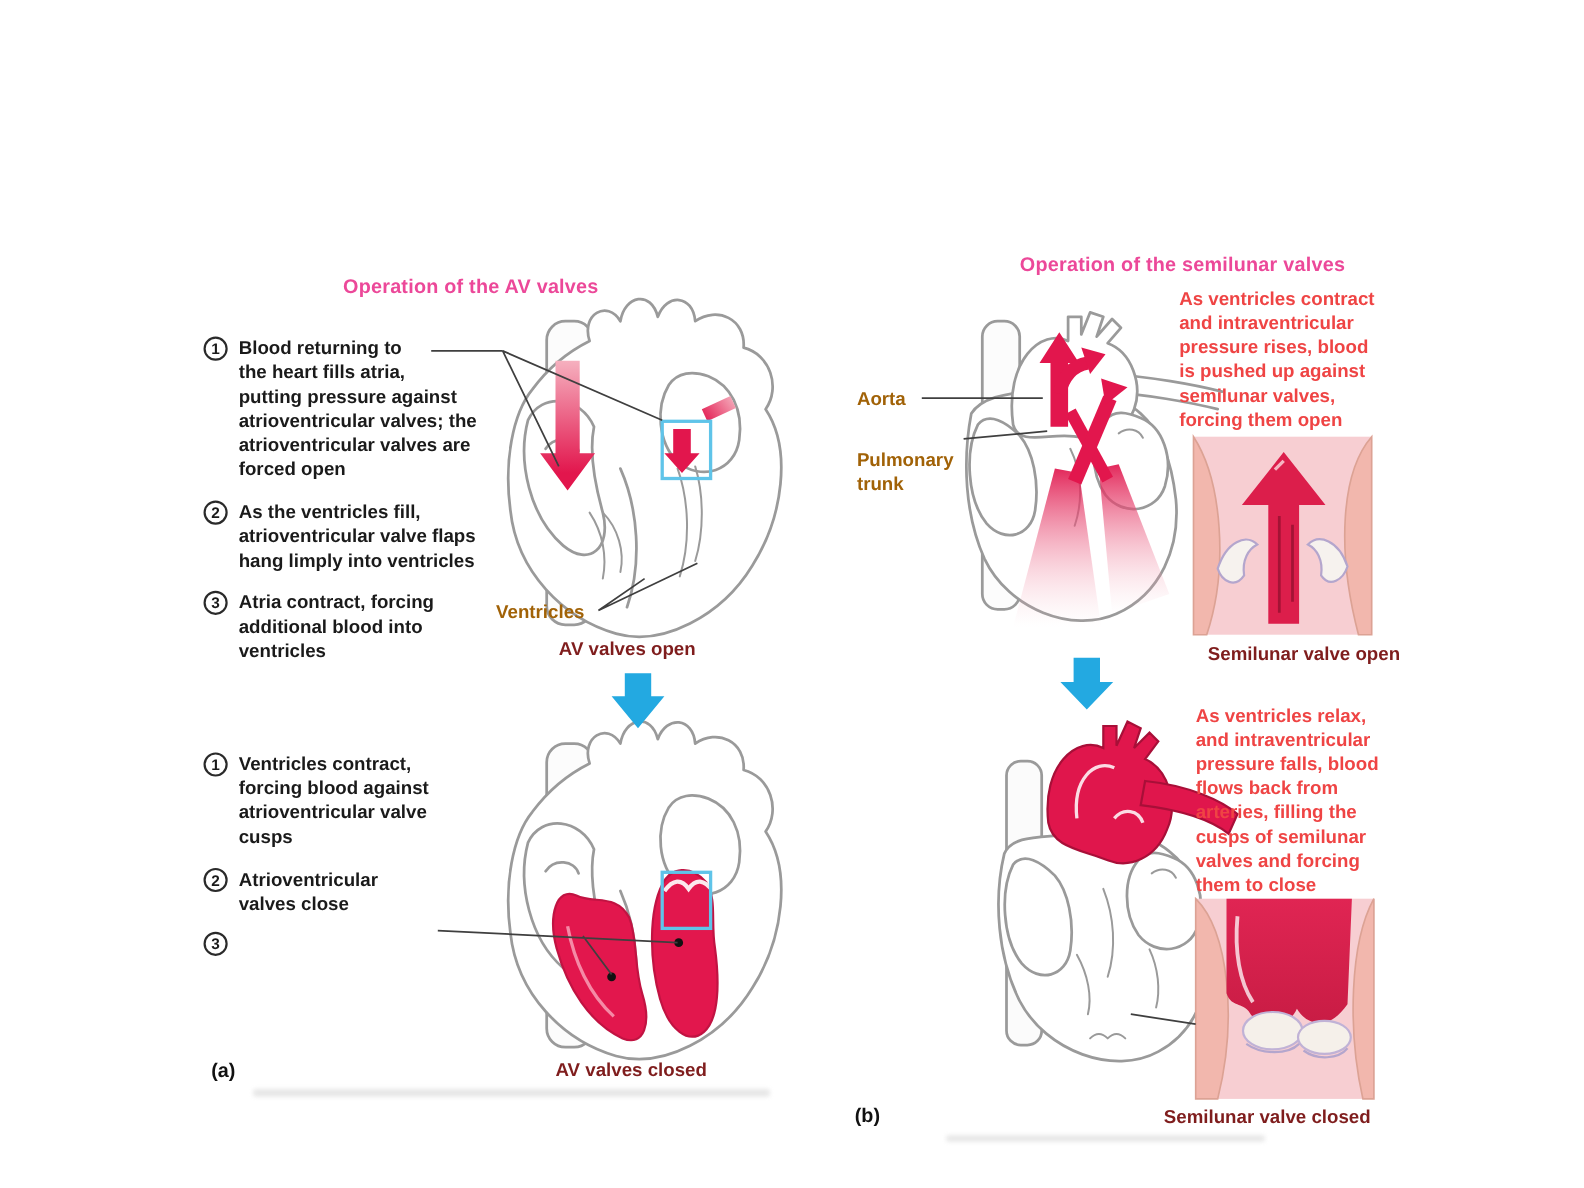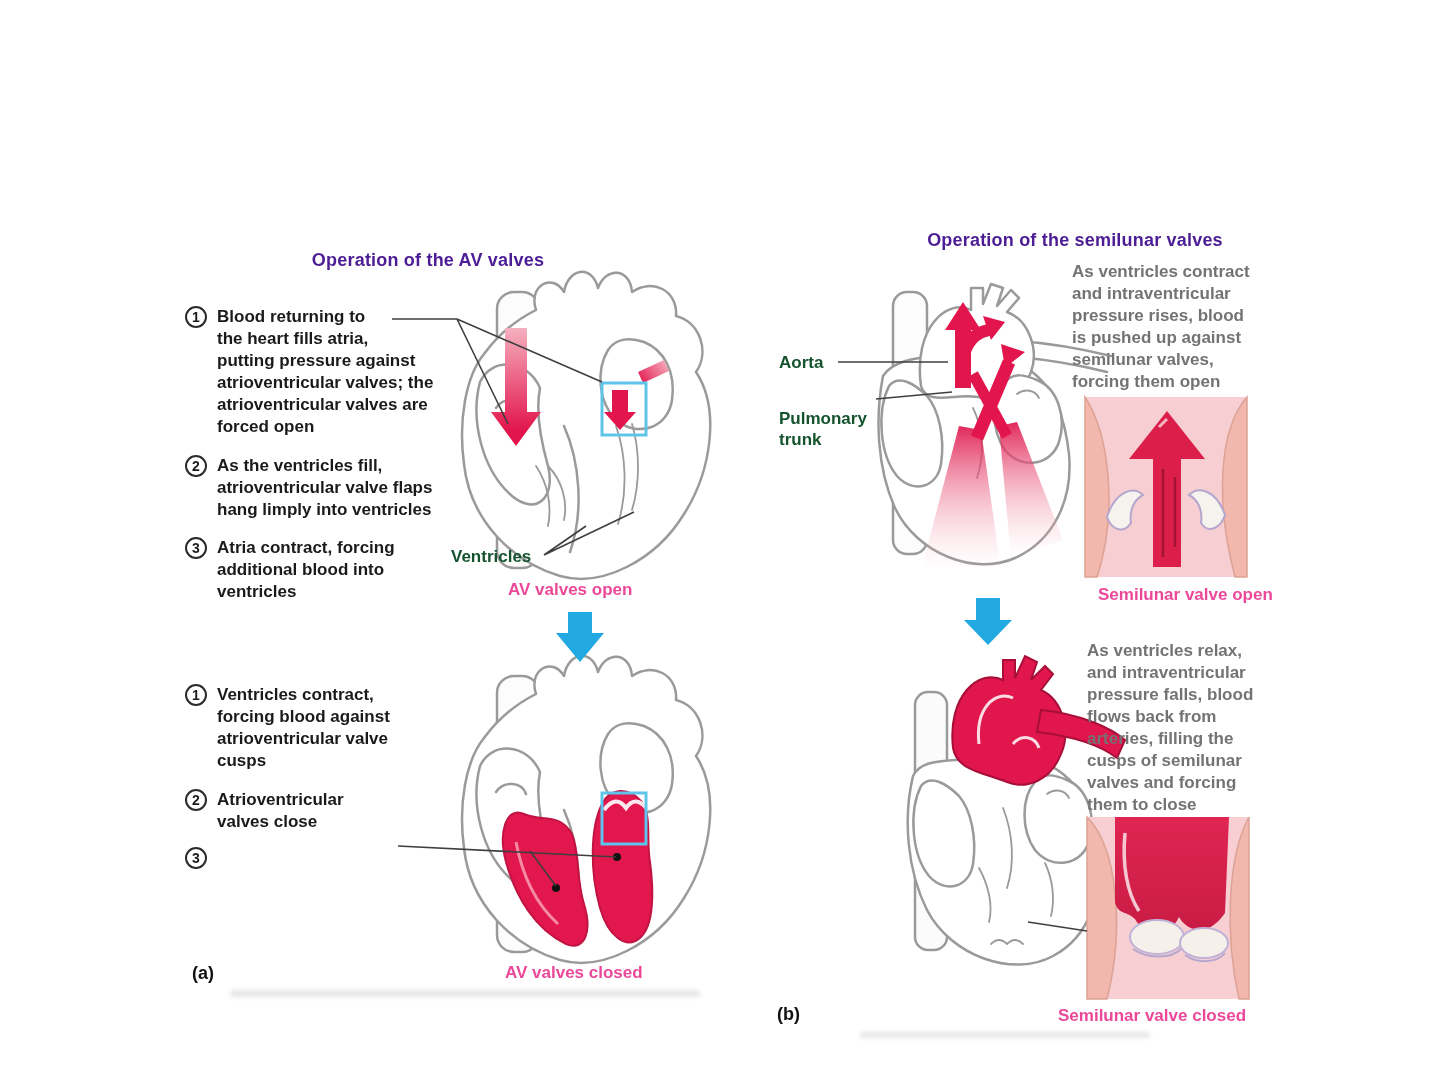--- a/index.html
+++ b/index.html
@@ -1,27 +1,27 @@
 <!DOCTYPE html>
 <html><head>
 <meta charset="utf-8">
 <style>
   html,body{margin:0;padding:0;background:#ffffff;}
   #canvas{position:relative;width:1440px;height:1080px;background:#ffffff;overflow:hidden;
           font-family:"Liberation Sans","DejaVu Sans",sans-serif;color:#161616;}
   .abs{position:absolute;}
-  .panel-title{font-size:18px;font-weight:bold;letter-spacing:.2px;text-align:center;color:#4c1d95;}
+  .panel-title{font-size:18px;font-weight:bold;letter-spacing:.2px;text-align:center;color:#ec4899;}
   .steptext{font-size:17px;font-weight:bold;line-height:22px;white-space:pre-line;color:#1a1a1a;}
   .stepnum{display:inline-flex;align-items:center;justify-content:center;width:22px;height:22px;
            border:2px solid #2a2a2a;border-radius:50%;font-size:14px;font-weight:bold;color:#1a1a1a;
            background:#fff;box-sizing:border-box;}
   .step{display:flex;gap:10px;align-items:flex-start;}
-  .lbl{font-size:17px;font-weight:bold;color:#14532d;white-space:pre-line;line-height:21px;}
-  .caption{font-size:17px;font-weight:bold;color:#ec4899;}
-  .para{font-size:17px;font-weight:bold;line-height:22px;white-space:pre-line;color:#737373;}
+  .lbl{font-size:17px;font-weight:bold;color:#a16207;white-space:pre-line;line-height:21px;}
+  .caption{font-size:17px;font-weight:bold;color:#7f1d1d;}
+  .para{font-size:17px;font-weight:bold;line-height:22px;white-space:pre-line;color:#ef4444;}
   .panel-letter{font-size:18px;font-weight:bold;color:#111;}
   .smudge{background:rgba(120,120,120,.18);filter:blur(2px);border-radius:3px;}
   svg{display:block;}
 </style>
 </head>
 <body>
 
 <div id="canvas">
 
   <svg class="abs" style="left:0;top:0;" width="1440" height="1080" viewBox="0 0 1440 1080">

